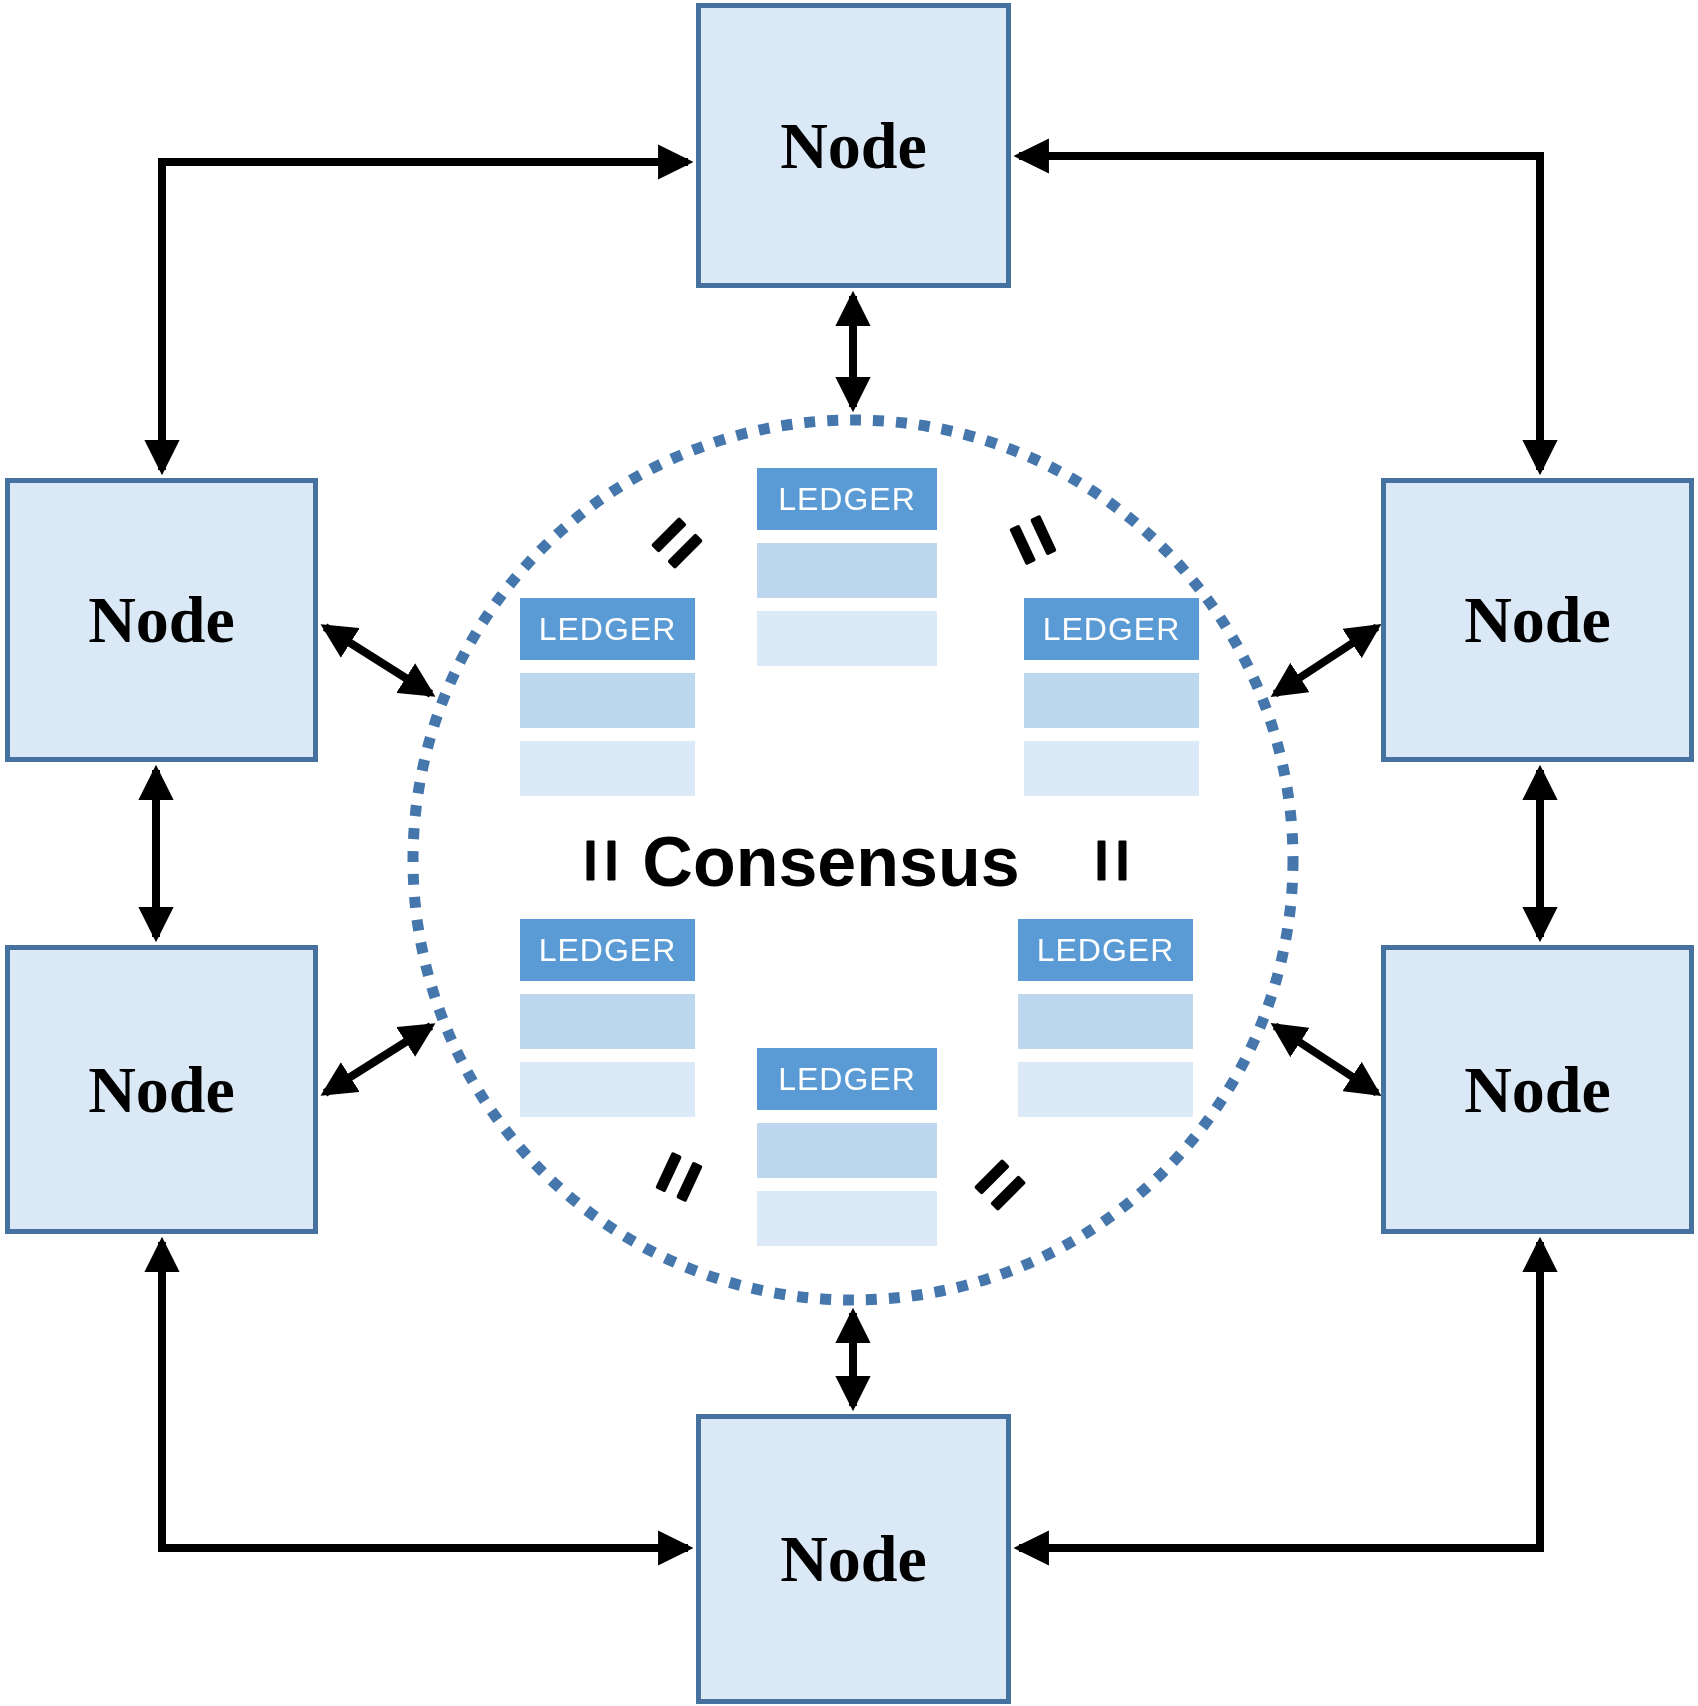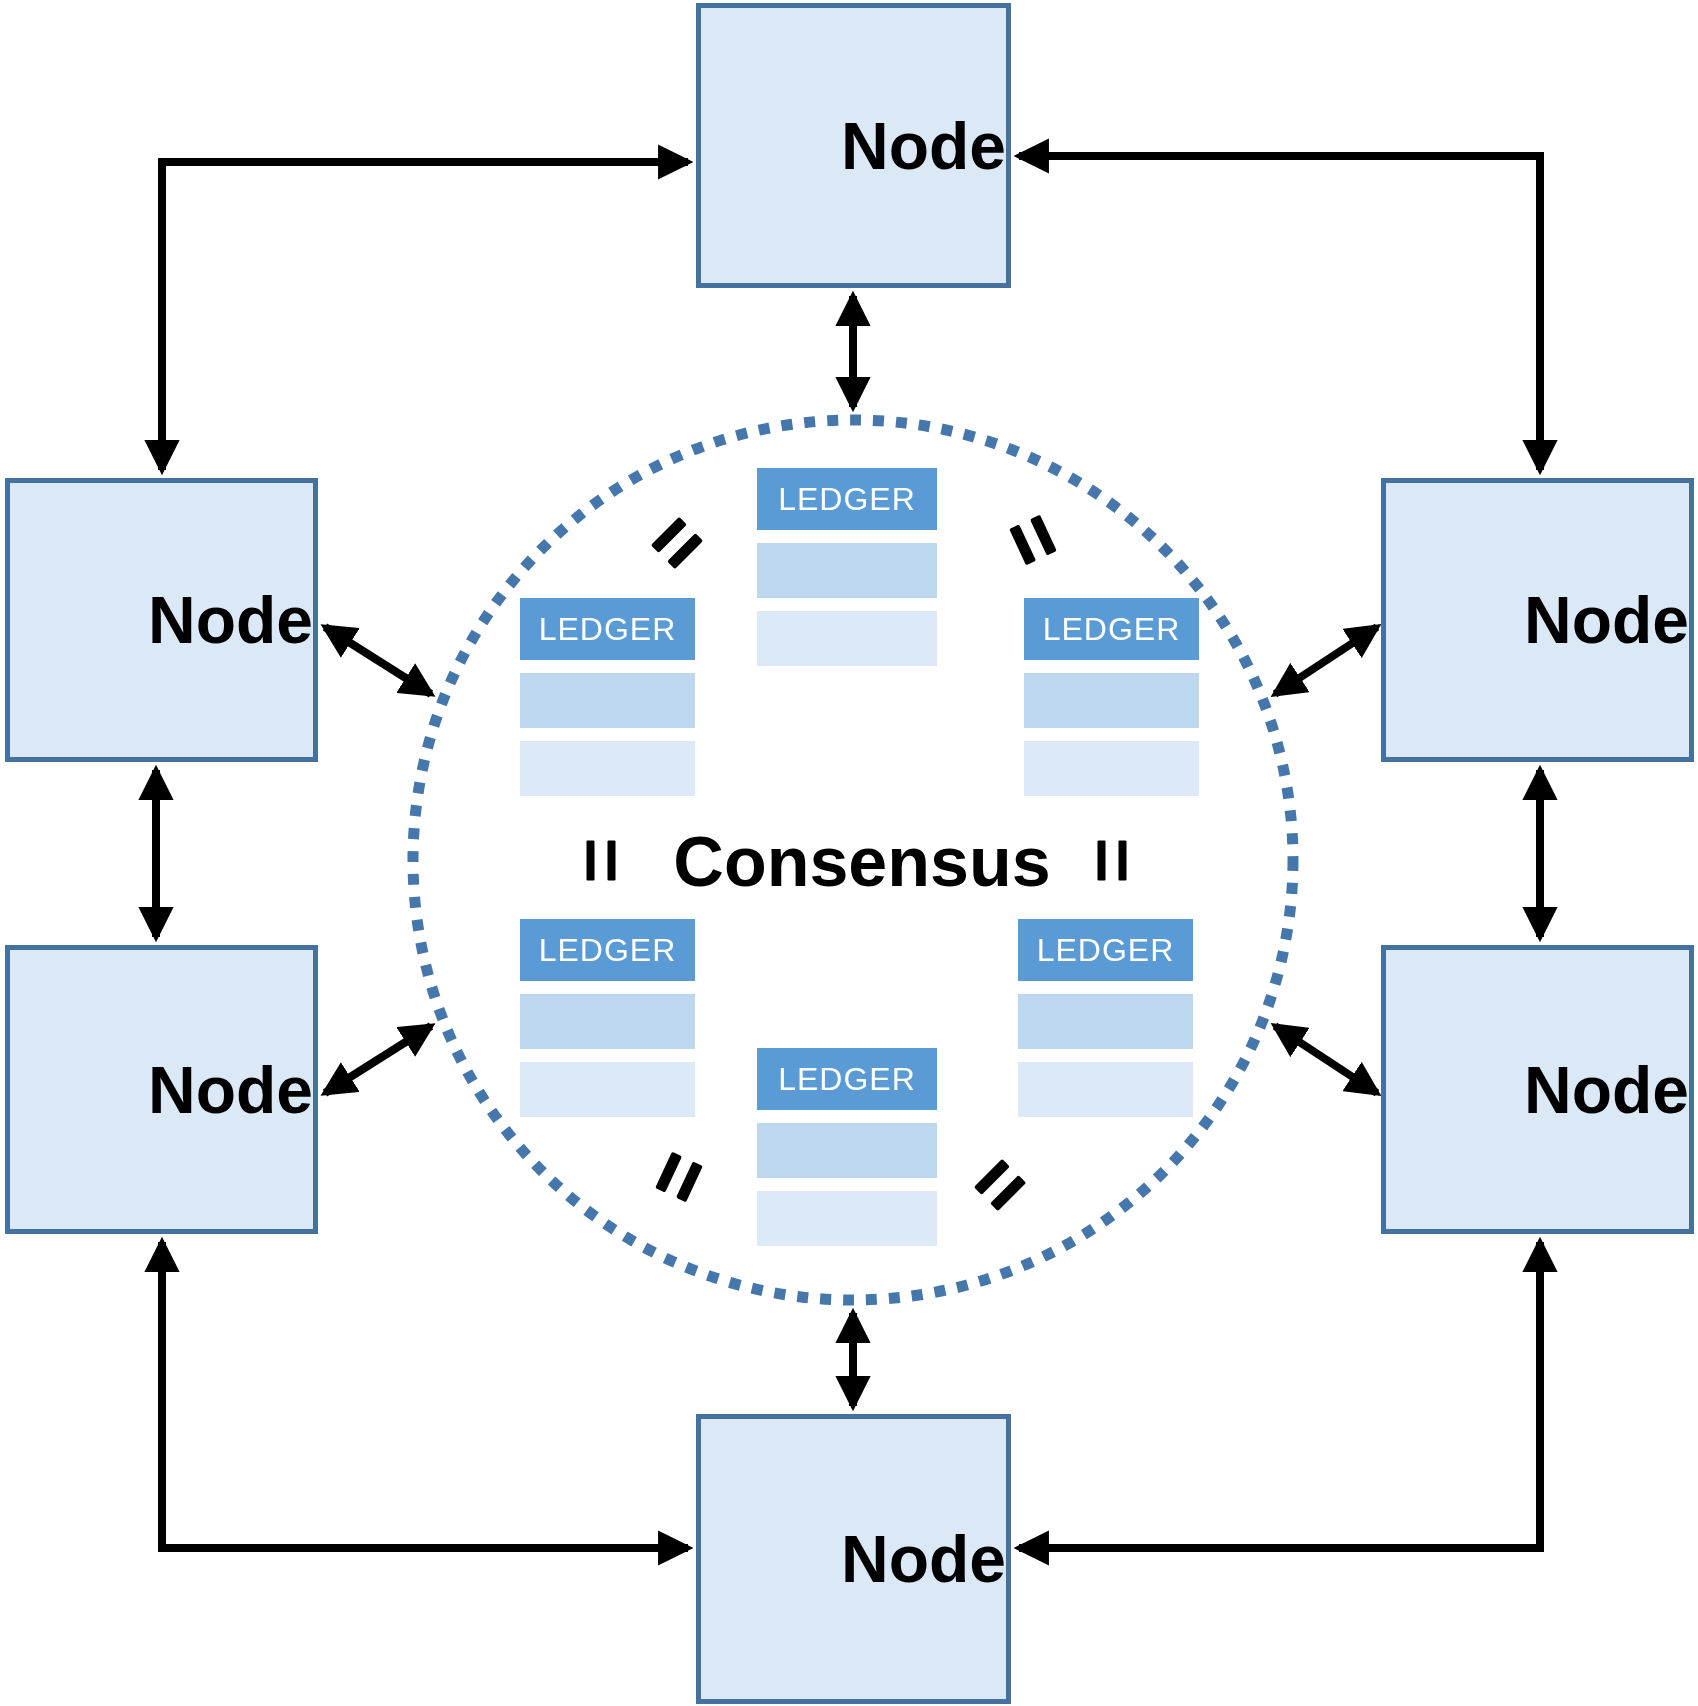--- a/index.html
+++ b/index.html
@@ -20,22 +20,23 @@
   .arrow { stroke: #000000; stroke-width: 8; fill: none; }
 
   
   .node {
     position: absolute;
     background: #dbe8f6;
     border: 5px solid #44719e;
     box-sizing: border-box;
     display: flex;
     align-items: center;
-    justify-content: flex-end;
+    justify-content: center;
     z-index: 2;
+    font-family: Liberation Serif, serif;
   }
   .node-label {
     font-size: 66px;
     font-weight: 700;
     color: #000000;
     letter-spacing: 0px;
   }
   .node--top         { left: 696px;  top: 3px;    width: 315px; height: 285px; }
   .node--left-upper  { left: 5px;    top: 478px;  width: 313px; height: 284px; }
   .node--left-lower  { left: 5px;    top: 945px;  width: 313px; height: 289px; }
@@ -61,21 +62,21 @@
   .ledger--top          { left: 757px;  top: 468px;  width: 180px; }
   .ledger--left         { left: 520px;  top: 598px;  width: 175px; }
   .ledger--right        { left: 1024px; top: 598px;  width: 175px; }
   .ledger--bottom-left  { left: 520px;  top: 919px;  width: 175px; }
   .ledger--bottom-right { left: 1018px; top: 919px;  width: 175px; }
   .ledger--bottom       { left: 757px;  top: 1048px; width: 180px; }
 
   
   .consensus {
     position: absolute;
-    left: 862px; top: 862px;
+    left: 831px; top: 862px;
     transform: translate(-50%, -50%);
     font-size: 70px;
     font-weight: 700;
     color: #000000;
     z-index: 2;
     white-space: nowrap;
   }
 
   
   .equals {

